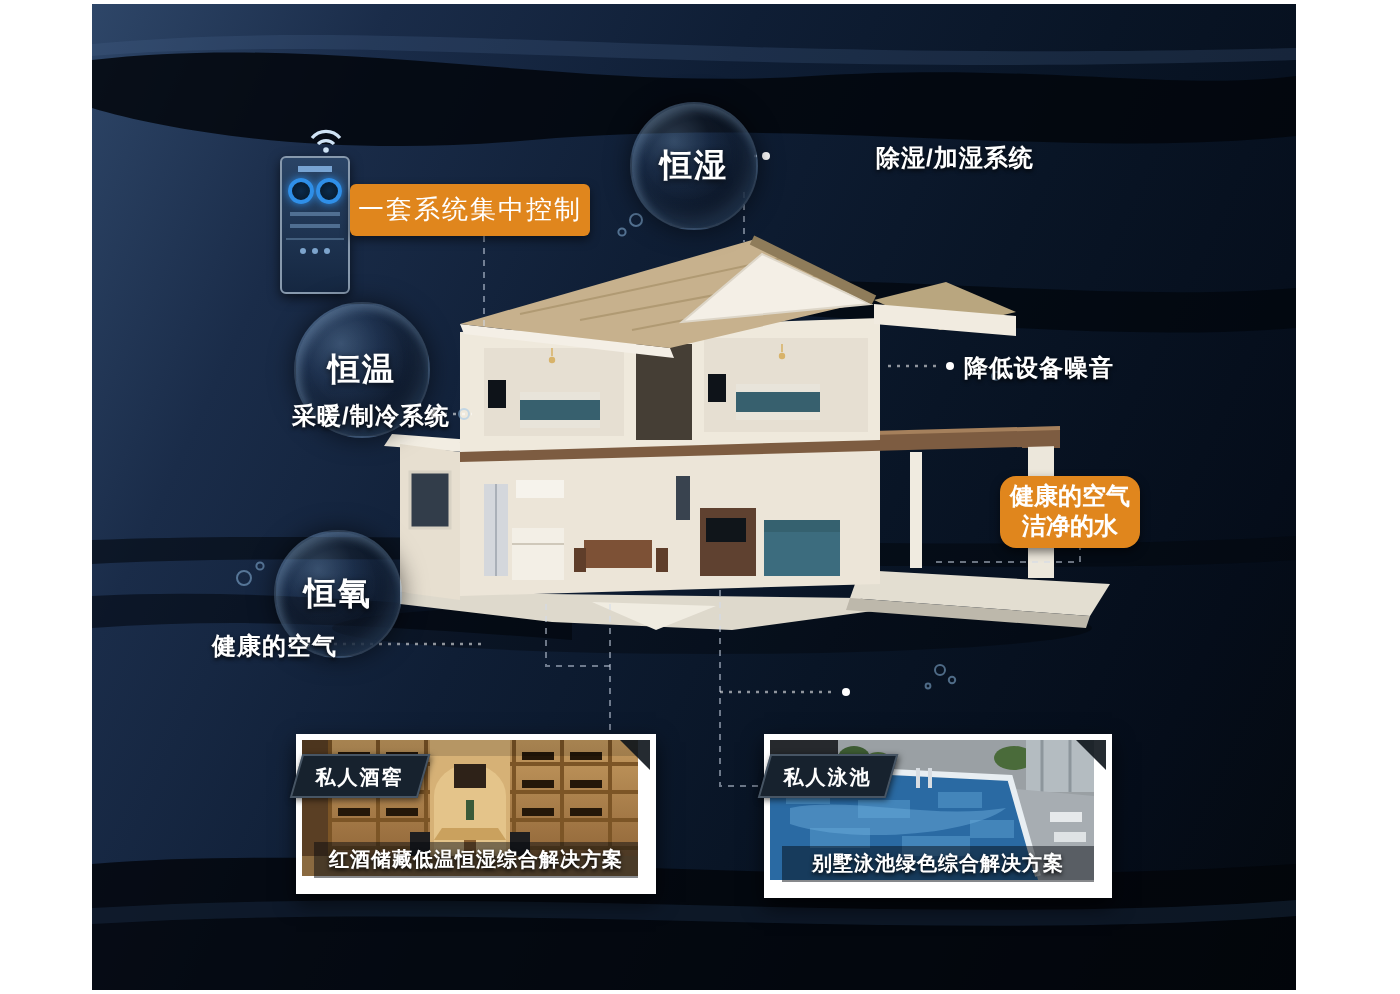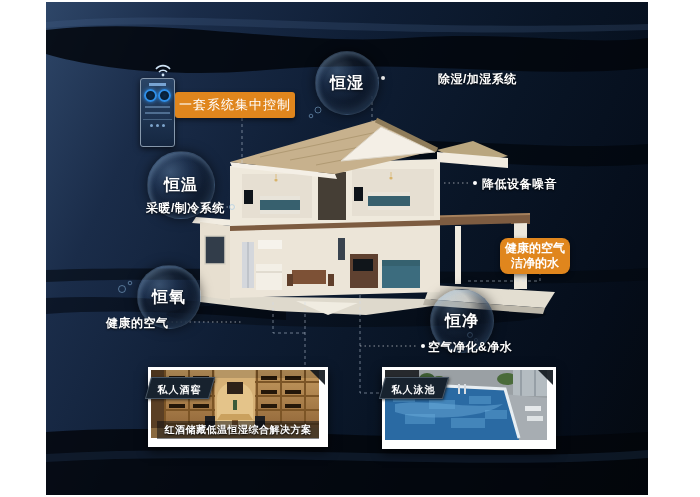--- a/index.html
+++ b/index.html
@@ -205,27 +205,25 @@
       <span>一套系统集中控制</span>
     </div>
     <div class="tag2">
       <span>健康的空气</span>
       <span>洁净的水</span>
     </div>
 
     <div class="bubble" style="left:269px;top:49px;">恒湿</div>
     <div class="bubble big" style="left:101px;top:149px;">恒温</div>
     <div class="bubble" style="left:91px;top:263px;">恒氧</div>
-    <div class="bubble" style="left:384px;top:287px;">恒净</div>
 
     <div class="anno" style="left:344px;top:69px;padding-left:48px;">除湿/加湿系统</div>
     <div class="anno" style="left:436px;top:174px;">降低设备噪音</div>
     <div class="anno" style="left:100px;top:198px;">采暖/制冷系统</div>
     <div class="anno" style="left:60px;top:313px;">健康的空气</div>
-    <div class="anno" style="left:382px;top:337px;">空气净化&amp;净水</div>
 
     <div class="card" style="left:102px;top:365px;width:174px;height:74px;">
       <svg width="168" height="68" viewBox="0 0 168 68">
         <defs>
           <linearGradient id="woodg" x1="0" y1="0" x2="0" y2="1">
             <stop offset="0" stop-color="#c49a5f"></stop>
               <stop offset="1" stop-color="#8a5f33"></stop>
           </linearGradient>
         </defs>
         <rect width="168" height="68" fill="url(#woodg)"></rect>
@@ -302,17 +300,18 @@
           </g>
           <path d="M10,34 C40,28 80,40 118,34 C100,48 40,52 10,42 Z" fill="#6fb0dd" opacity="0.45"></path>
           <path d="M0,13 L120,19 L134,68" stroke="#e8eef2" stroke-width="3" fill="none"></path>
         </g>
         <g stroke="#d8dde2" stroke-width="2">
           <line x1="74" y1="14" x2="74" y2="24"></line>
             <line x1="80" y1="14" x2="80" y2="24"></line>
         </g>
       </svg>
       <div class="badge"><span>私人泳池</span></div>
+      <div class="caption">别墅泳池绿色综合解决方案</div>
       <div class="ribbon"></div>
     </div>
 
   </div>
 </div>
 
 </body></html>

